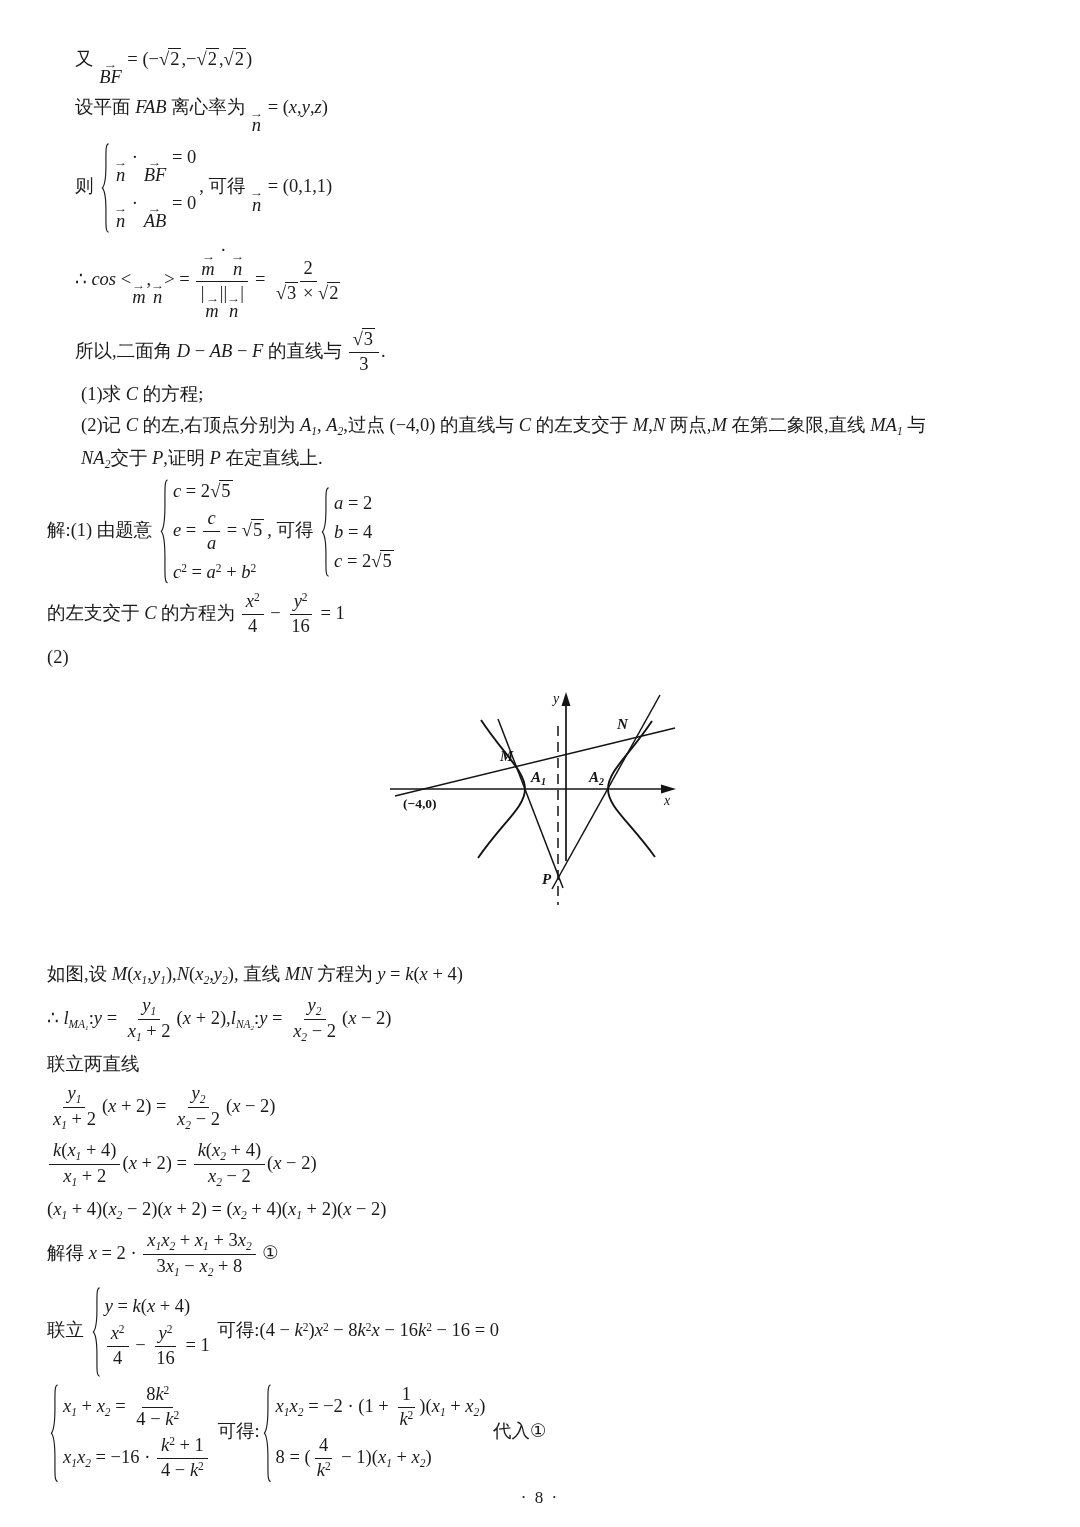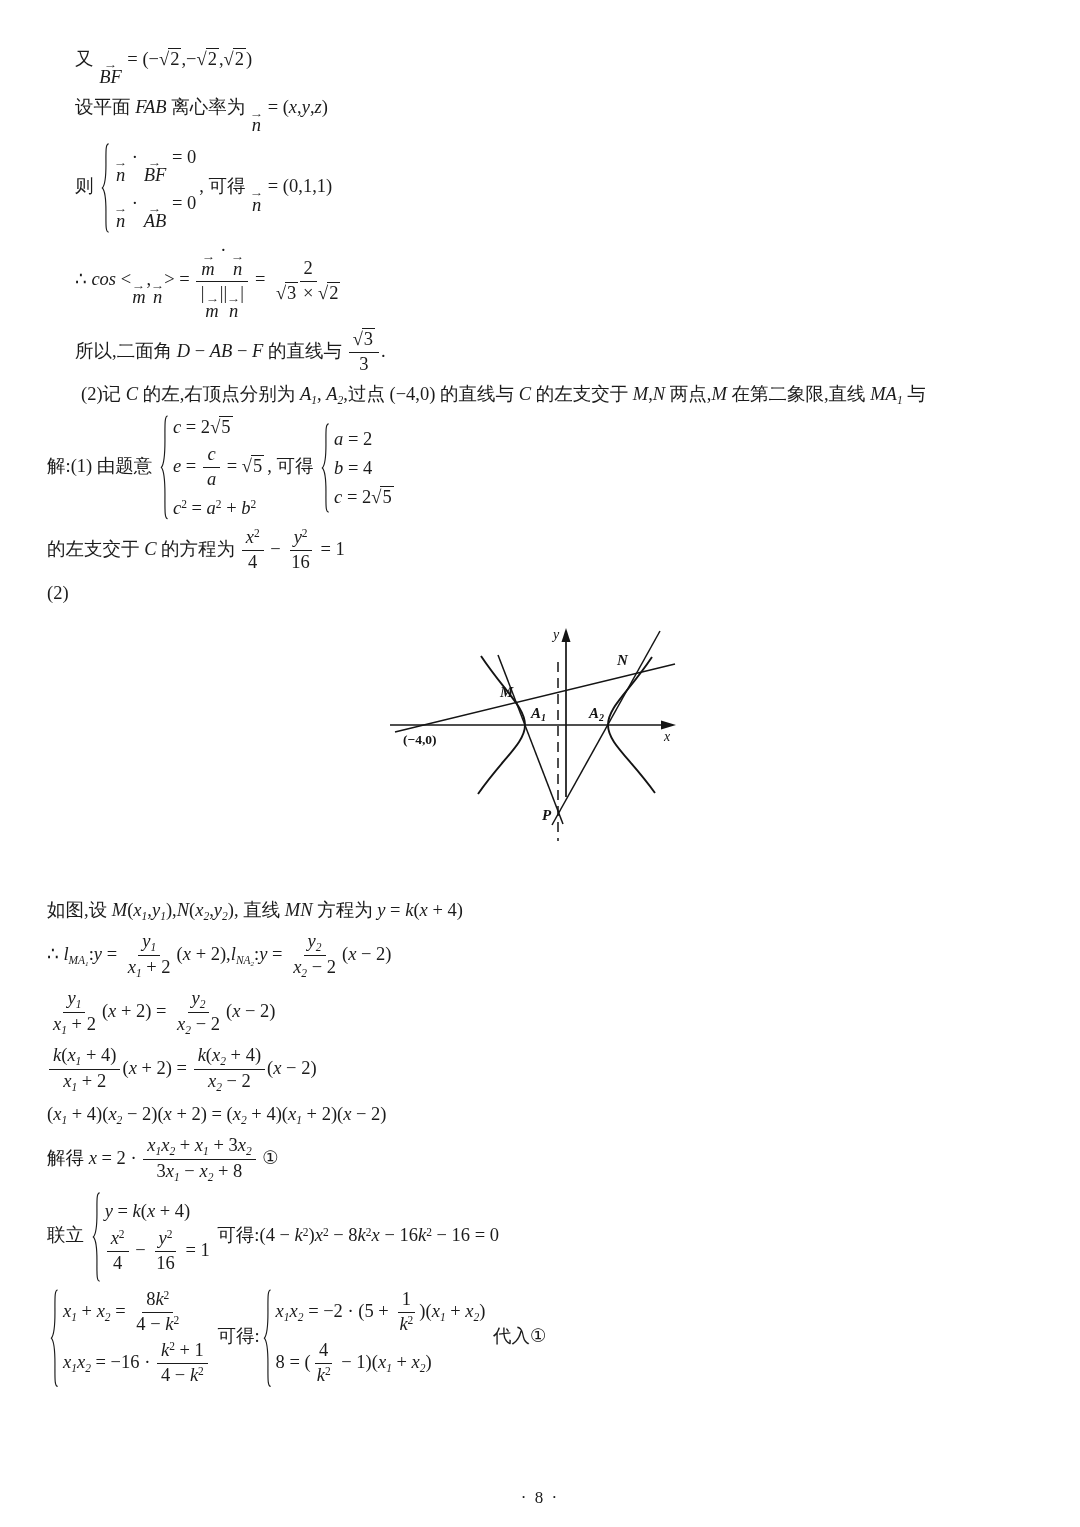--- a/index.html
+++ b/index.html
@@ -122,21 +122,23 @@
                 <span class="vecb"><span class="it"><span class="tx">n</span></span></span>
               </span><span class="tx">|</span></span>
           </span><span class="tx"> = </span><span class="frac">
             <span class="fnum"><span class="tx">2</span></span>
             <span class="fden"><span class="sqrt"><span class="rad">√</span><span class="radb"><span class="tx">3</span></span></span><span class="tx"> × </span><span class="sqrt"><span class="rad">√</span><span class="radb"><span class="tx">2</span></span></span></span>
           </span></div>
         <div class="line ind-1"><span class="tx">所以,二面角 </span><span class="it"><span class="tx">D</span></span><span class="tx"> − </span><span class="it"><span class="tx">AB</span></span><span class="tx"> − </span><span class="it"><span class="tx">F</span></span><span class="tx"> 的直线与 </span><span class="frac">
             <span class="fnum"><span class="sqrt"><span class="rad">√</span><span class="radb"><span class="tx">3</span></span></span></span>
             <span class="fden"><span class="tx">3</span></span>
           </span><span class="tx">.</span></div>
+        <div class="line ind-2"><span class="tx">(1)求 </span><span class="it"><span class="tx">C</span></span><span class="tx"> 的方程;</span></div>
         <div class="line ind-2"><span class="tx">(2)记 </span><span class="it"><span class="tx">C</span></span><span class="tx"> 的左,右顶点分别为 </span><span class="it"><span class="tx">A</span></span><span class="sb it"><span class="tx">1</span></span><span class="tx">, </span><span class="it"><span class="tx">A</span></span><span class="sb it"><span class="tx">2</span></span><span class="tx">,过点 (−4,0) 的直线与 </span><span class="it"><span class="tx">C</span></span><span class="tx"> 的左支交于 </span><span class="it"><span class="tx">M</span></span><span class="tx">,</span><span class="it"><span class="tx">N</span></span><span class="tx"> 两点,</span><span class="it"><span class="tx">M</span></span><span class="tx"> 在第二象限,直线 </span><span class="it"><span class="tx">MA</span></span><span class="sb it"><span class="tx">1</span></span><span class="tx"> 与</span></div>
+        <div class="line ind-2"><span class="it"><span class="tx">NA</span></span><span class="sb it"><span class="tx">2</span></span><span class="tx">交于 </span><span class="it"><span class="tx">P</span></span><span class="tx">,证明 </span><span class="it"><span class="tx">P</span></span><span class="tx"> 在定直线上.</span></div>
         <div class="line ind-0"><span class="tx">解:(1) 由题意 </span><span class="cases">
             <span class="cbrace">
               <svg viewBox="0 0 10 100" preserveAspectRatio="none" aria-hidden="true">
                 <path d="M8.5,1 C5,1 5.5,9 5.5,24 C5.5,40 4.5,47 1.5,50 C4.5,53 5.5,60 5.5,76 C5.5,91 5,99 8.5,99" fill="none" stroke="currentColor" stroke-width="1.15" vector-effect="non-scaling-stroke"></path>
               </svg>
             </span>
             <span class="crows">
               <span class="crow"><span class="it"><span class="tx">c</span></span><span class="tx"> = 2</span><span class="sqrt"><span class="rad">√</span><span class="radb"><span class="tx">5</span></span></span></span>
               <span class="crow"><span class="it"><span class="tx">e</span></span><span class="tx"> = </span><span class="frac">
                   <span class="fnum"><span class="it"><span class="tx">c</span></span></span>
@@ -199,20 +201,21 @@
 
     <div>
         <div class="line ind-0"><span class="tx">如图,设 </span><span class="it"><span class="tx">M</span></span><span class="tx">(</span><span class="it"><span class="tx">x</span></span><span class="sb it"><span class="tx">1</span></span><span class="tx">,</span><span class="it"><span class="tx">y</span></span><span class="sb it"><span class="tx">1</span></span><span class="tx">),</span><span class="it"><span class="tx">N</span></span><span class="tx">(</span><span class="it"><span class="tx">x</span></span><span class="sb it"><span class="tx">2</span></span><span class="tx">,</span><span class="it"><span class="tx">y</span></span><span class="sb it"><span class="tx">2</span></span><span class="tx">), 直线 </span><span class="it"><span class="tx">MN</span></span><span class="tx"> 方程为 </span><span class="it"><span class="tx">y</span></span><span class="tx"> = </span><span class="it"><span class="tx">k</span></span><span class="tx">(</span><span class="it"><span class="tx">x</span></span><span class="tx"> + 4)</span></div>
         <div class="line ind-0"><span class="tx">∴ </span><span class="it"><span class="tx">l</span></span><span class="sb it"><span class="it"><span class="tx">MA</span></span><span class="sb it"><span class="tx">1</span></span></span><span class="tx">:</span><span class="it"><span class="tx">y</span></span><span class="tx"> = </span><span class="frac">
             <span class="fnum"><span class="it"><span class="tx">y</span></span><span class="sb it"><span class="tx">1</span></span></span>
             <span class="fden"><span class="it"><span class="tx">x</span></span><span class="sb it"><span class="tx">1</span></span><span class="tx"> + 2</span></span>
           </span><span class="tx">(</span><span class="it"><span class="tx">x</span></span><span class="tx"> + 2),</span><span class="it"><span class="tx">l</span></span><span class="sb it"><span class="it"><span class="tx">NA</span></span><span class="sb it"><span class="tx">2</span></span></span><span class="tx">:</span><span class="it"><span class="tx">y</span></span><span class="tx"> = </span><span class="frac">
             <span class="fnum"><span class="it"><span class="tx">y</span></span><span class="sb it"><span class="tx">2</span></span></span>
             <span class="fden"><span class="it"><span class="tx">x</span></span><span class="sb it"><span class="tx">2</span></span><span class="tx"> − 2</span></span>
           </span><span class="tx">(</span><span class="it"><span class="tx">x</span></span><span class="tx"> − 2)</span></div>
+        <div class="line ind-0"><span class="tx">联立两直线</span></div>
         <div class="line ind-0"><span class="frac">
             <span class="fnum"><span class="it"><span class="tx">y</span></span><span class="sb it"><span class="tx">1</span></span></span>
             <span class="fden"><span class="it"><span class="tx">x</span></span><span class="sb it"><span class="tx">1</span></span><span class="tx"> + 2</span></span>
           </span><span class="tx">(</span><span class="it"><span class="tx">x</span></span><span class="tx"> + 2) = </span><span class="frac">
             <span class="fnum"><span class="it"><span class="tx">y</span></span><span class="sb it"><span class="tx">2</span></span></span>
             <span class="fden"><span class="it"><span class="tx">x</span></span><span class="sb it"><span class="tx">2</span></span><span class="tx"> − 2</span></span>
           </span><span class="tx">(</span><span class="it"><span class="tx">x</span></span><span class="tx"> − 2)</span></div>
         <div class="line ind-0"><span class="frac">
             <span class="fnum"><span class="it"><span class="tx">k</span></span><span class="tx">(</span><span class="it"><span class="tx">x</span></span><span class="sb it"><span class="tx">1</span></span><span class="tx"> + 4)</span></span>
             <span class="fden"><span class="it"><span class="tx">x</span></span><span class="sb it"><span class="tx">1</span></span><span class="tx"> + 2</span></span>
@@ -258,21 +261,21 @@
                   <span class="fden"><span class="tx">4 − </span><span class="it"><span class="tx">k</span></span><span class="sp"><span class="tx">2</span></span></span>
                 </span></span>
             </span>
           </span><span class="tx"> 可得:</span><span class="cases">
             <span class="cbrace">
               <svg viewBox="0 0 10 100" preserveAspectRatio="none" aria-hidden="true">
                 <path d="M8.5,1 C5,1 5.5,9 5.5,24 C5.5,40 4.5,47 1.5,50 C4.5,53 5.5,60 5.5,76 C5.5,91 5,99 8.5,99" fill="none" stroke="currentColor" stroke-width="1.15" vector-effect="non-scaling-stroke"></path>
               </svg>
             </span>
             <span class="crows">
-              <span class="crow"><span class="it"><span class="tx">x</span></span><span class="sb it"><span class="tx">1</span></span><span class="it"><span class="tx">x</span></span><span class="sb it"><span class="tx">2</span></span><span class="tx"> = −2 · (5 + </span><span class="frac">
+              <span class="crow"><span class="it"><span class="tx">x</span></span><span class="sb it"><span class="tx">1</span></span><span class="it"><span class="tx">x</span></span><span class="sb it"><span class="tx">2</span></span><span class="tx"> = −2 · (1 + </span><span class="frac">
                   <span class="fnum"><span class="tx">1</span></span>
                   <span class="fden"><span class="it"><span class="tx">k</span></span><span class="sp"><span class="tx">2</span></span></span>
                 </span><span class="tx">)(</span><span class="it"><span class="tx">x</span></span><span class="sb it"><span class="tx">1</span></span><span class="tx"> + </span><span class="it"><span class="tx">x</span></span><span class="sb it"><span class="tx">2</span></span><span class="tx">)</span></span>
               <span class="crow"><span class="tx">8 = (</span><span class="frac">
                   <span class="fnum"><span class="tx">4</span></span>
                   <span class="fden"><span class="it"><span class="tx">k</span></span><span class="sp"><span class="tx">2</span></span></span>
                 </span><span class="tx"> − 1)(</span><span class="it"><span class="tx">x</span></span><span class="sb it"><span class="tx">1</span></span><span class="tx"> + </span><span class="it"><span class="tx">x</span></span><span class="sb it"><span class="tx">2</span></span><span class="tx">)</span></span>
             </span>
           </span><span class="tx"> 代入①</span></div>
       </div>

